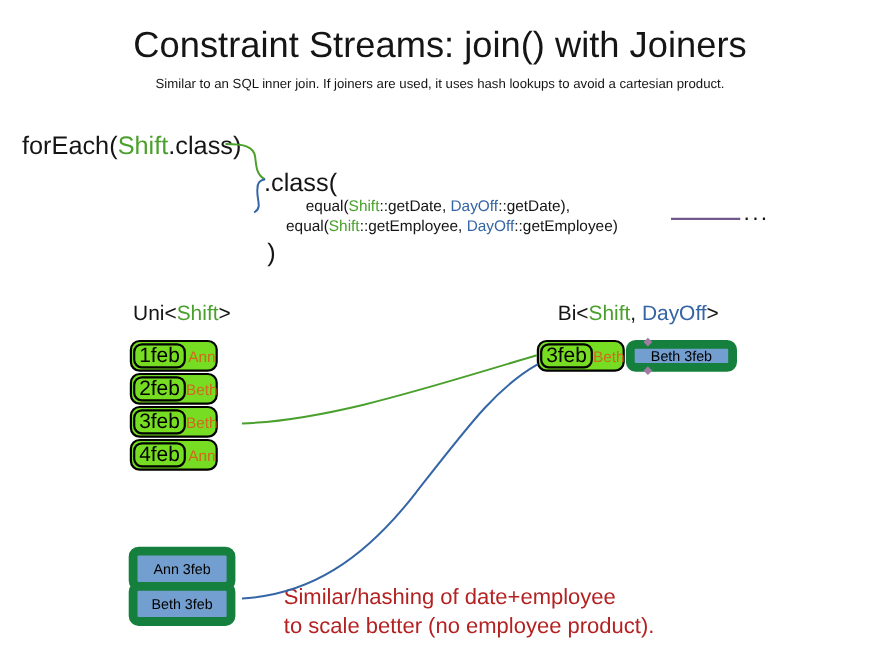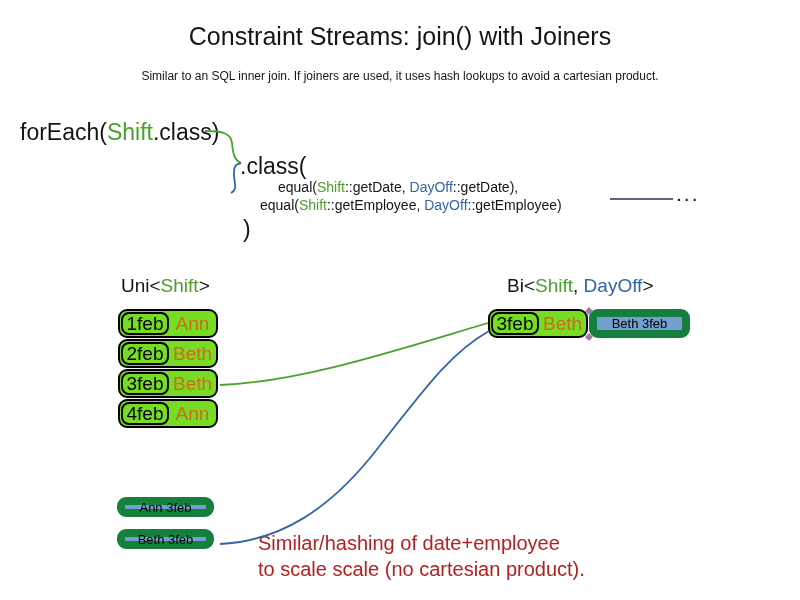--- a/index.html
+++ b/index.html
@@ -2,21 +2,21 @@
 <html style="--green-fill: #77DD22; --blue-fill: #729FCF; --green-text: #4AA02C; --blue-text: #3465A4; --orange-text: #D2691E; --red-text: #B42121; --purple-line: #70588C;"><head>
 <meta charset="utf-8">
 <style>
   * { box-sizing: border-box; margin: 0; padding: 0; }
   html, body { width: 800px; height: 600px; background: #fff; overflow: hidden; }
   body { font-family: "Liberation Sans", "DejaVu Sans", sans-serif; color: #111; }
   .slide { position: relative; width: 800px; height: 600px; background: #fff; }
 
   .abs { position: absolute; white-space: nowrap; }
 
-  .title { left: 0; right: 0; top: 22px; text-align: center; font-size: 25px; font-weight: 400; color: #151515; }
+  .title { left: 0; right: 0; top: 22px; text-align: center; font-size: 33px; font-weight: 400; color: #151515; }
   .subtitle { left: 0; right: 0; top: 69px; text-align: center; font-size: 12px; color: #151515; }
 
   .code-lg { font-size: 23px; color: #151515; }
   .code-sm { font-size: 14px; color: #151515; }
   .fe-shift  { left: 20px;  top: 119px; }
   .fe-dayoff { left: 20px;  top: 181px; }
   .join-open { left: 240px; top: 153px; }
   .equal-1   { left: 260px; top: 179px; margin-left: 18px; }
   .equal-2   { left: 260px; top: 197px; }
   .join-close{ left: 243px; top: 216px; }
@@ -25,34 +25,34 @@
   .t-green  { color: var(--green-text); }
   .t-blue   { color: var(--blue-text); }
   .t-orange { color: var(--orange-text); }
 
   .label { font-size: 19px; color: #151515; }
   .uni-shift-label  { left: 121px; top: 275px; }
   .bi-label         { left: 507px; top: 275px; }
   .uni-dayoff-label { left: 109px; top: 465px; }
 
   .shift-table { left: 118px; top: 309px; display: flex; flex-direction: column; }
-  .card-row { display: flex; align-items: center; width: 100px; height: 29px; margin-bottom: 1px;
+  .card-row { display: flex; align-items: center; width: 80px; height: 29px; margin-bottom: 1px;
               background: var(--green-fill); border: 2px solid #000; border-radius: 9px; }
   .chip { display: flex; align-items: center; justify-content: center; height: 23px; min-width: 48px;
           margin-left: 1px; padding: 0 2px; background: var(--green-fill); border: 2px solid #000;
           border-radius: 8px; font-size: 19px; color: #000; }
-  .emp { flex: 1; text-align: center; font-size: 19px; }
+  .emp { flex: 1; text-align: right; font-size: 14px; }
 
   .bi-row { left: 488px; top: 309px; display: flex; align-items: flex-start; }
   .bi-blue, .dayoff-box { display: flex; align-items: center; justify-content: center;
           background: var(--blue-fill); border: 8px solid #15803d; border-radius: 9px;
           font-size: 13px; color: #000; }
   .bi-blue { width: 101px; height: 29px; margin-left: 1px; }
 
-  .dayoff-box { width: 97px; height: 20px; text-align: right; }
+  .dayoff-box { width: 97px; height: 40px; text-align: right; }
   .dayoff-1 { left: 117px; top: 497px; }
   .dayoff-2 { left: 117px; top: 529px; }
 
   .note { left: 258px; top: 530px; font-size: 20px; line-height: 26px; color: var(--red-text); white-space: nowrap; }
 
   .overlay { position: absolute; left: 0; top: 0; width: 800px; height: 600px; pointer-events: none; }
 </style>
 </head>
 <body>
 
@@ -104,21 +104,21 @@
     </div>
     <div class="bi-blue">Beth 3feb</div>
   </div>
 
 
   <div class="abs dayoff-box dayoff-1">Ann 3feb</div>
   <div class="abs dayoff-box dayoff-2">Beth 3feb</div>
 
   <div class="abs note">
     <div>Similar/hashing of date+employee</div>
-    <div>to scale scale (no cartesian product).</div>
+    <div>to scale better (no employee product).</div>
   </div>
 
   <svg class="overlay" viewBox="0 0 800 600" fill="none">
     <path d="M 205 131 C 222 131 231 133 232 143 C 233 153 234 160 241 163" stroke="var(--green-text)" stroke-width="1.8"></path>
     <path d="M 231 193 C 239 189 233 181 234 172 C 234 166 236 164 241 163" stroke="var(--blue-text)" stroke-width="1.8"></path>
     <path d="M 610 199 L 673 199" stroke="var(--purple-line)" stroke-width="2"></path>
     <path d="M 220 385 C 300 382 390 352 488 323" stroke="var(--green-text)" stroke-width="1.8"></path>
     <path d="M 220 544 C 280 541 330 510 378 448 C 428 384 452 352 489 331" stroke="var(--blue-text)" stroke-width="1.8"></path>
     <path d="M 589 307 l 4 4 l -4 4 l -4 -4 z" fill="#A27BA5"></path>
     <path d="M 589 333 l 4 4 l -4 4 l -4 -4 z" fill="#A27BA5"></path>

